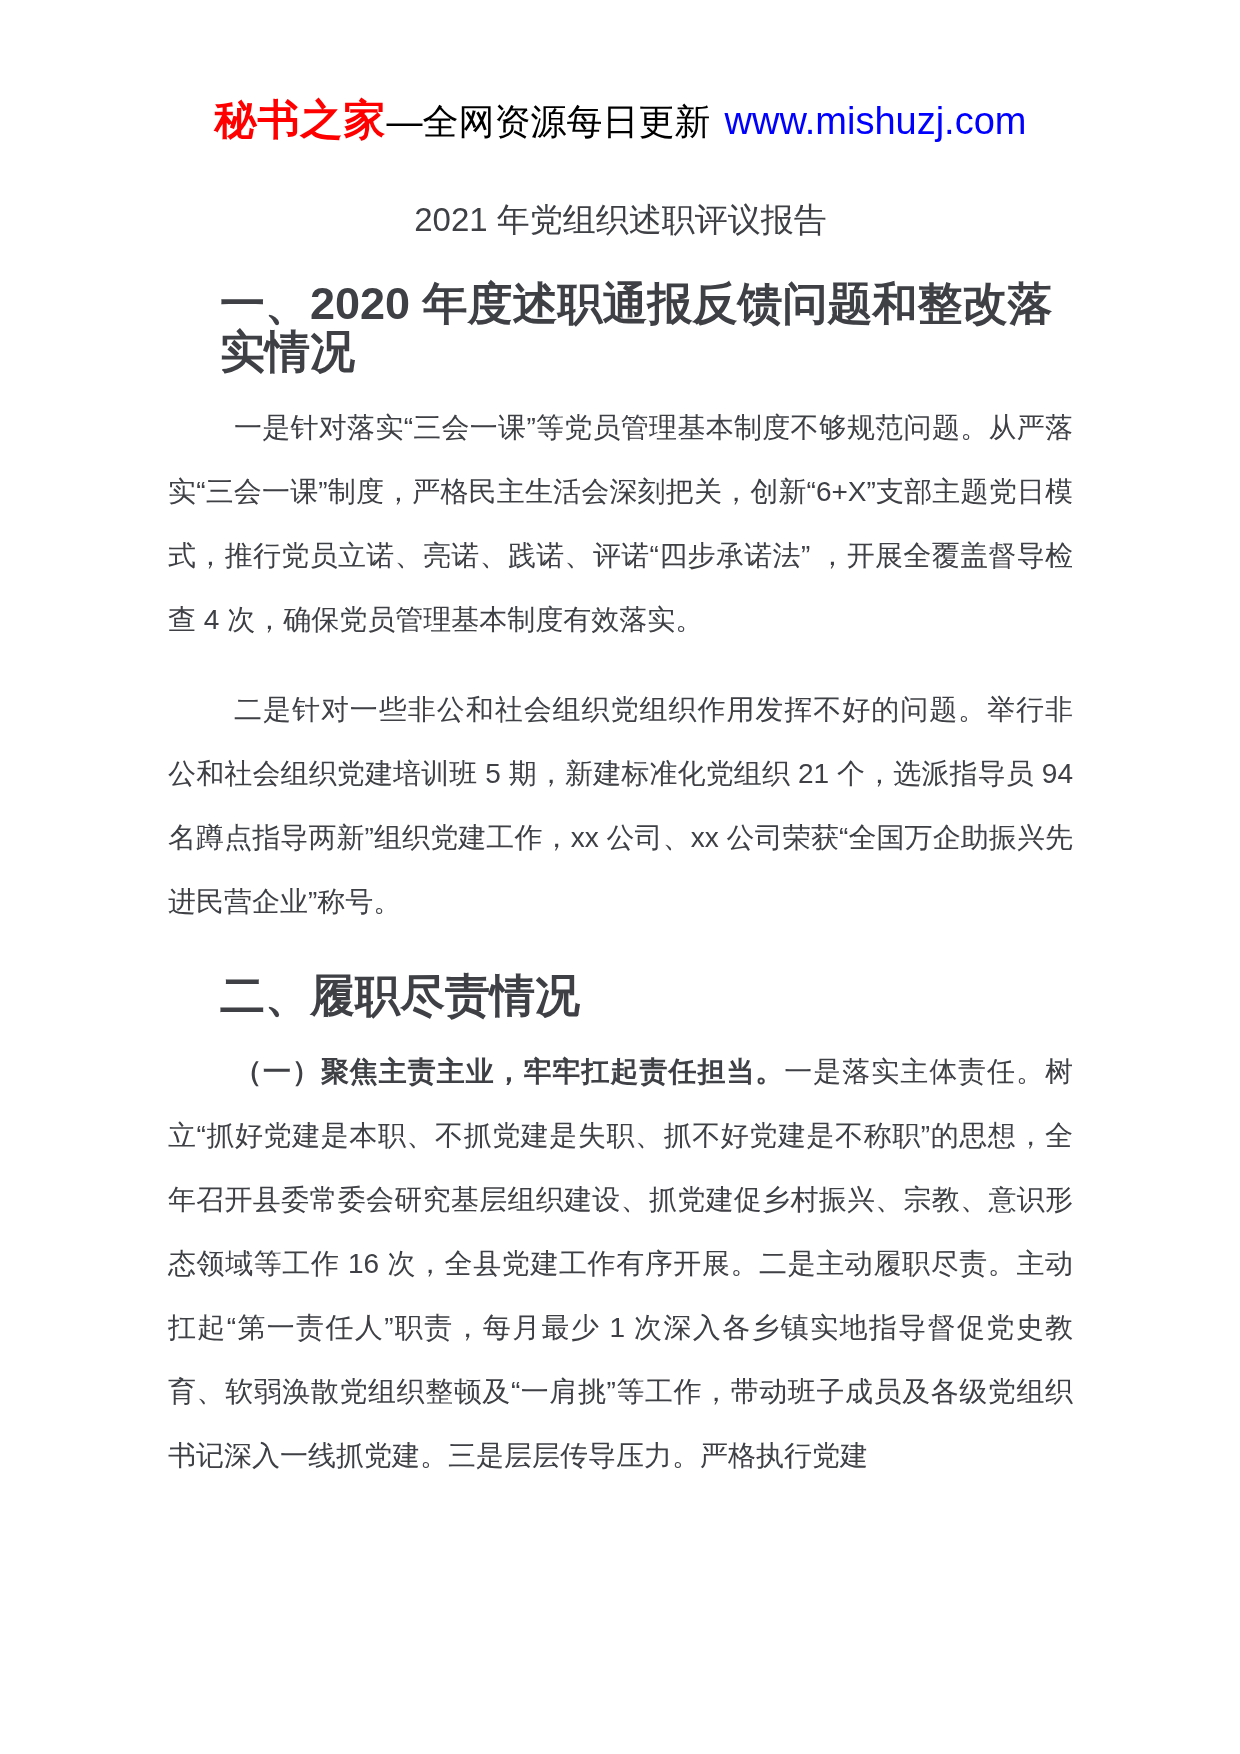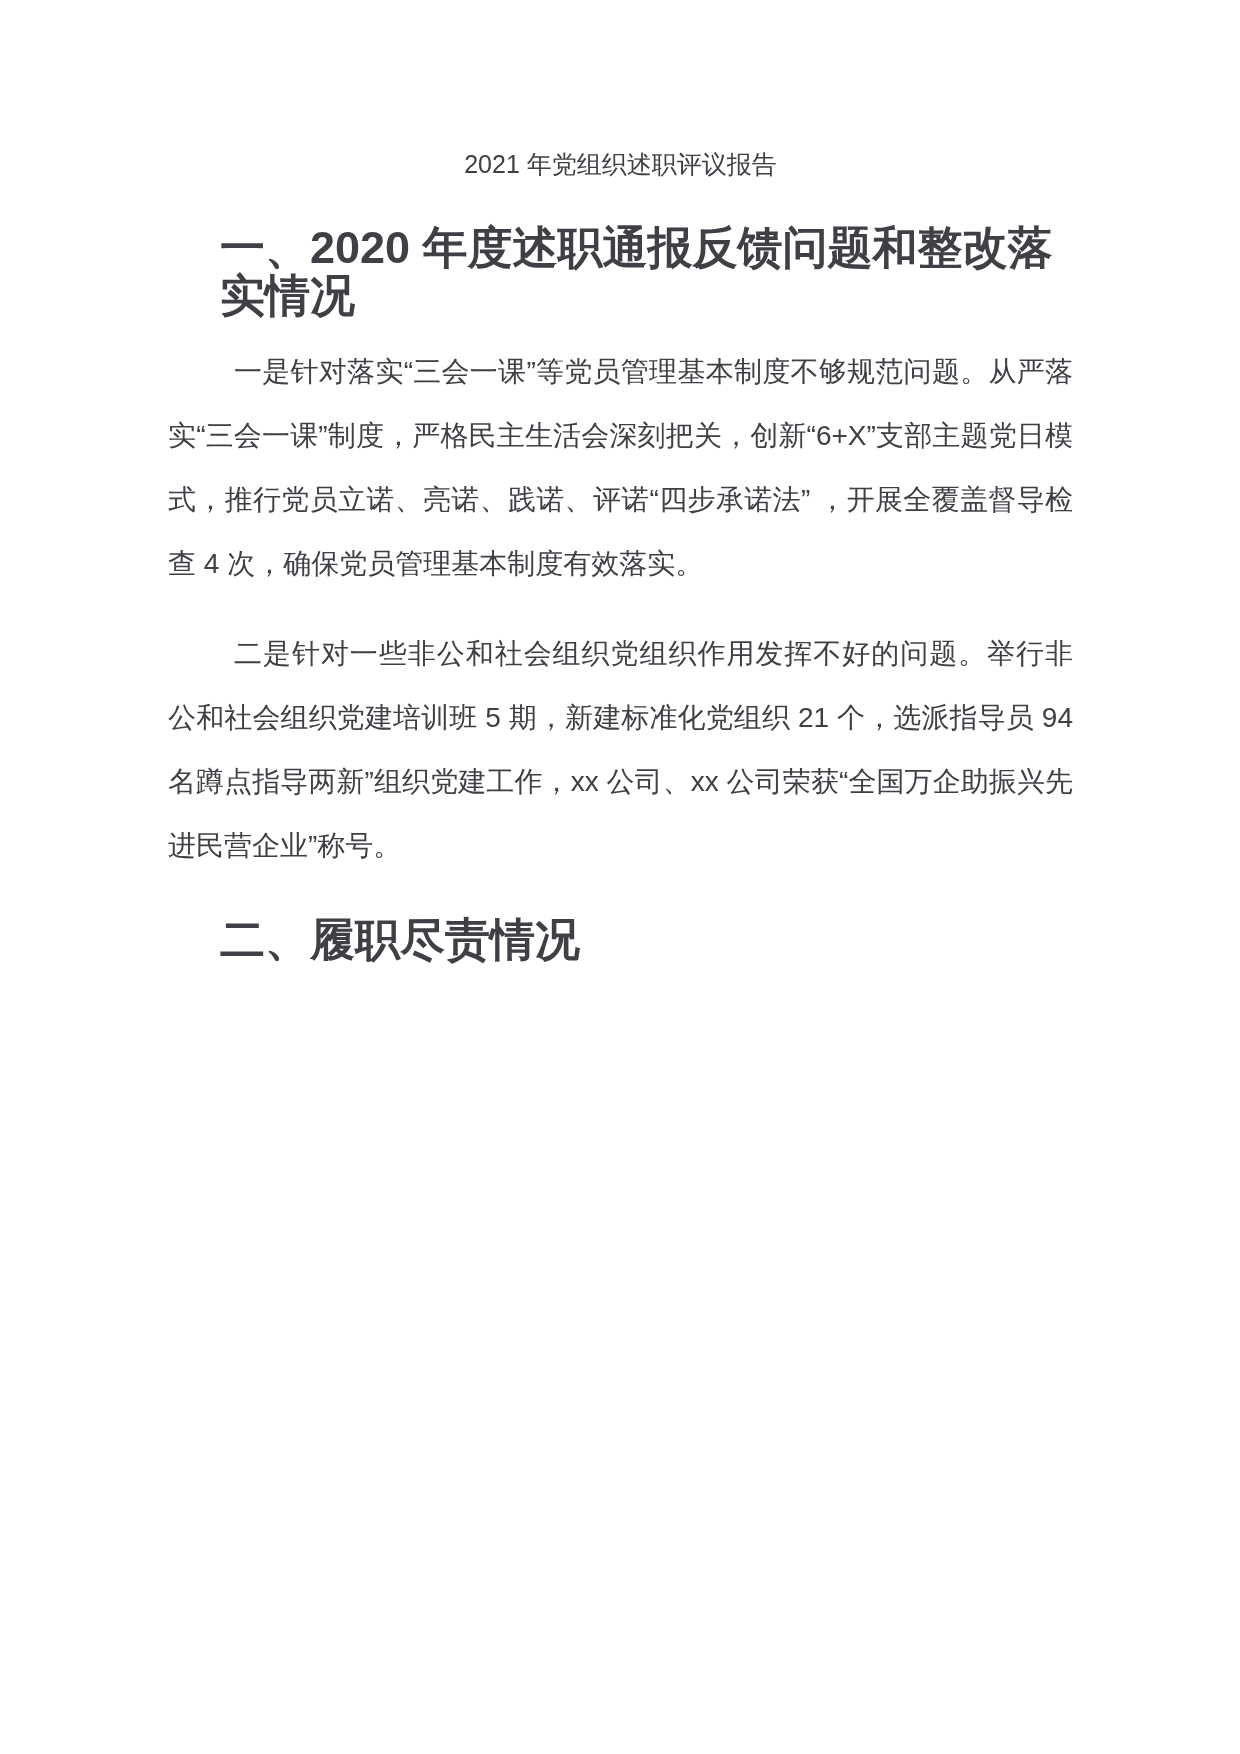--- a/index.html
+++ b/index.html
@@ -37,21 +37,21 @@
   }
   .url {
     color: #0000ff;
     font-size: 38px;
     margin-left: 14px;
     text-decoration: none;
   }
   
   .doc-title {
     margin: 50px 0 0 0;
-    font-size: 25px;
+    font-size: 33px;
     font-weight: normal;
     line-height: 44px;
     text-align: center;
     color: #3e4045;
   }
   
   .sec-heading {
     margin: 38px 0 0 0;
     padding-left: 52px;
     font-size: 45px;
@@ -75,25 +75,29 @@
   }
   .para.after-heading {
     margin-top: 20px;
   }
 </style>
 </head>
 <body>
 
 <div class="page">
 
+  <div class="site-header">
+    <span class="brand">秘书之家</span><span class="tagline">—全网资源每日更新</span><a class="url">www.mishuzj.com</a>
+  </div>
 
   <h1 class="doc-title">2021 年党组织述职评议报告</h1>
 
   <h2 class="sec-heading">一、2020 年度述职通报反馈问题和整改落实情况</h2>
 
   <p class="para after-heading">一是针对落实“三会一课”等党员管理基本制度不够规范问题。从严落实“三会一课”制度，严格民主生活会深刻把关，创新“6+X”支部主题党日模式，推行党员立诺、亮诺、践诺、评诺“四步承诺法” ，开展全覆盖督导检查 4 次，确保党员管理基本制度有效落实。</p>
 
   <p class="para">二是针对一些非公和社会组织党组织作用发挥不好的问题。举行非公和社会组织党建培训班 5 期，新建标准化党组织 21 个，选派指导员 94 名蹲点指导两新”组织党建工作，xx 公司、xx 公司荣获“全国万企助振兴先进民营企业”称号。</p>
 
   <h2 class="sec-heading">二、履职尽责情况</h2>
 
+  <p class="para after-heading"><span class="lead">（一）聚焦主责主业，牢牢扛起责任担当。</span><span>一是落实主体责任。树立“抓好党建是本职、不抓党建是失职、抓不好党建是不称职”的思想，全年召开县委常委会研究基层组织建设、抓党建促乡村振兴、宗教、意识形态领域等工作 16 次，全县党建工作有序开展。二是主动履职尽责。主动扛起“第一责任人”职责，每月最少 1 次深入各乡镇实地指导督促党史教育、软弱涣散党组织整顿及“一肩挑”等工作，带动班子成员及各级党组织书记深入一线抓党建。三是层层传导压力。严格执行党建</span></p>
 
 </div>
 
 </body></html>

